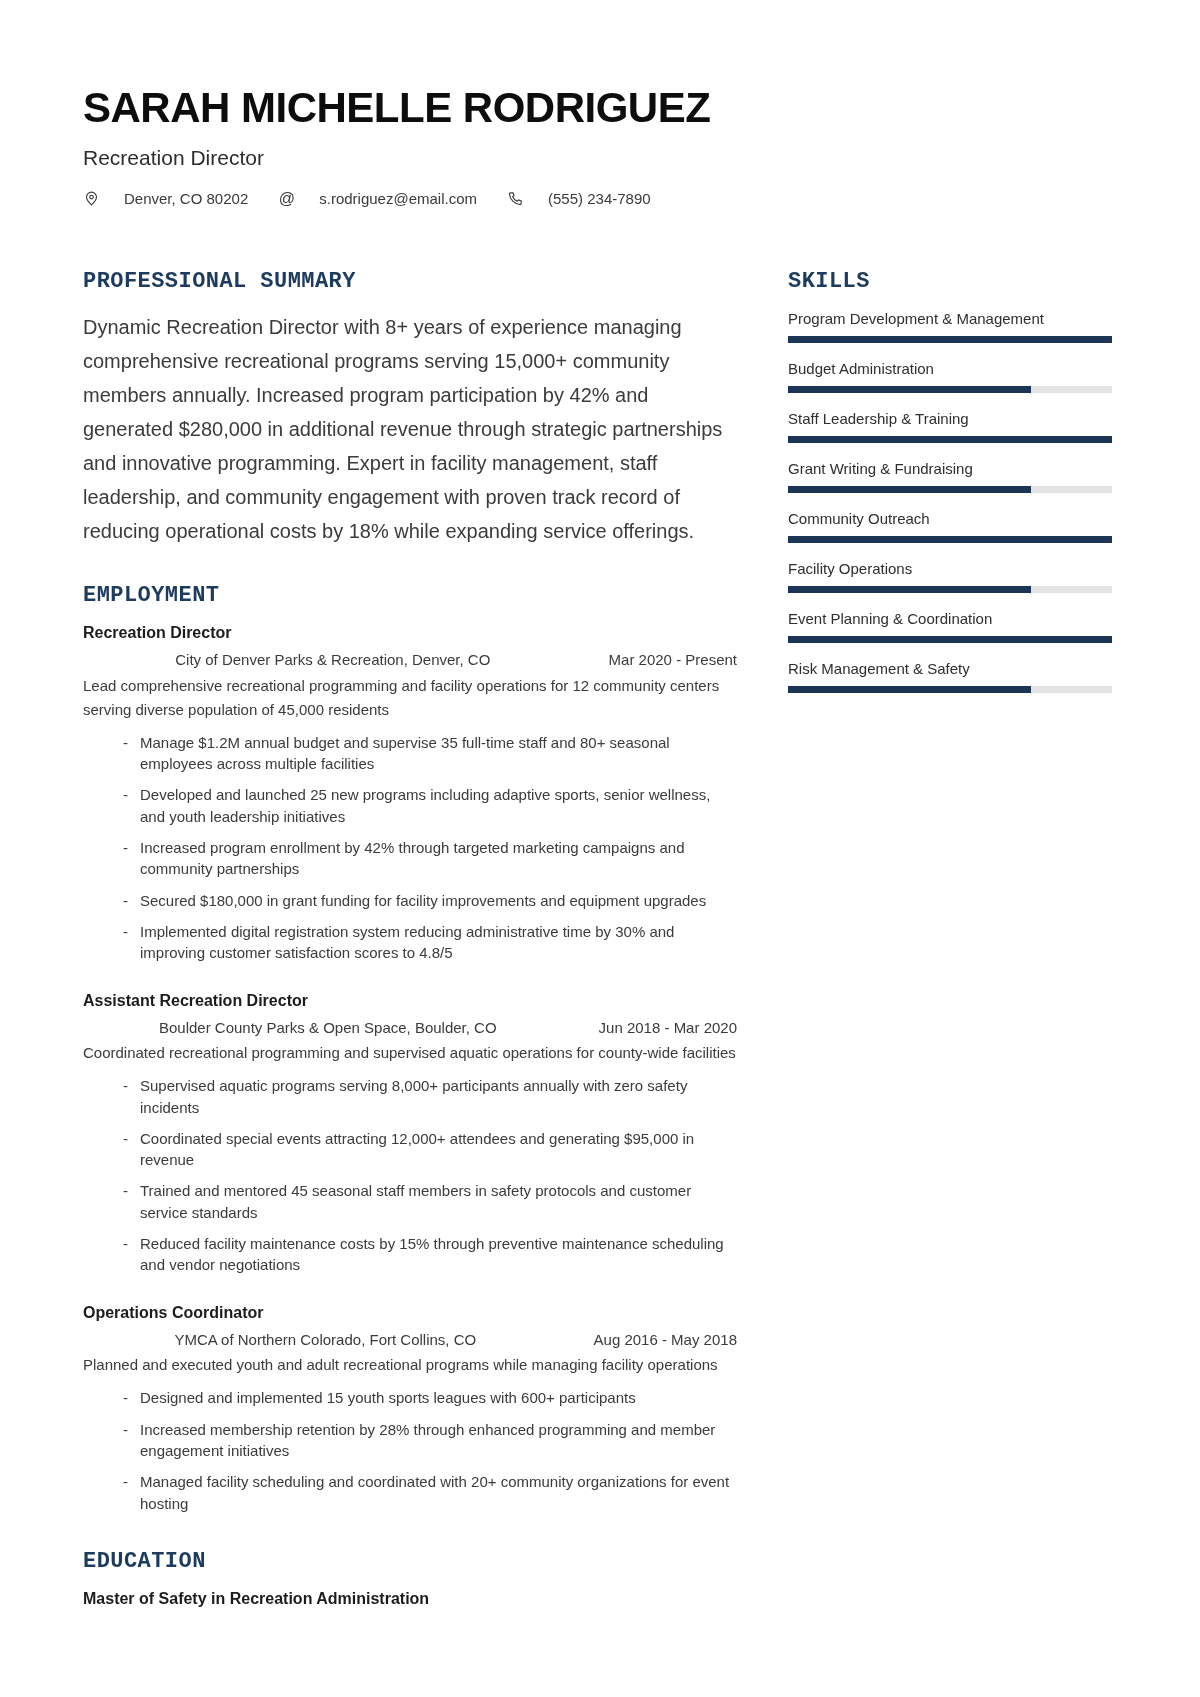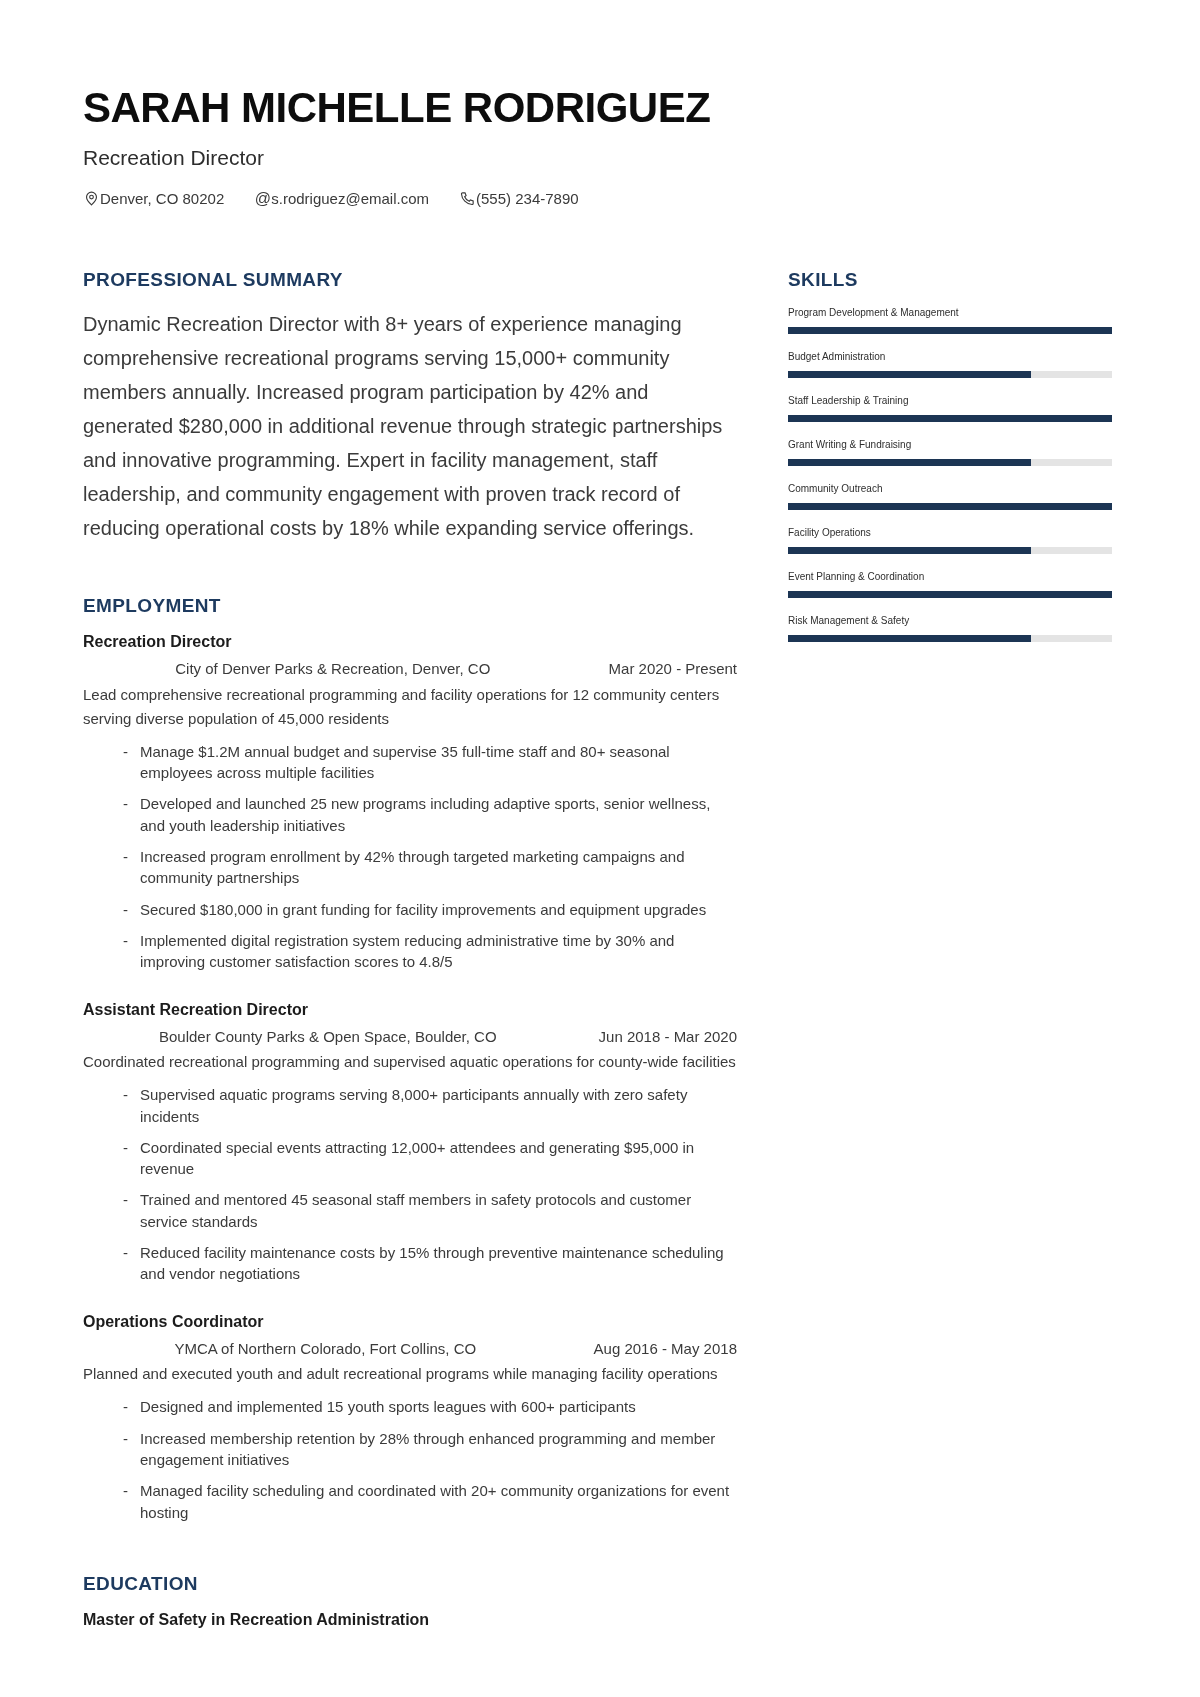--- a/index.html
+++ b/index.html
@@ -38,40 +38,41 @@
     color: #2d2d2d;
   }
   .contact-row {
     margin-top: 20px;
     display: flex;
     align-items: center;
     gap: 30px;
     font-size: 15px;
     color: #3a3a3a;
   }
-  .contact-item { display: flex; gap: 0; }
+  .contact-item { display: flex; gap: 24px; }
   .icon { width: 17px; height: 17px; display: inline-flex; align-items: center; justify-content: center; flex: none; }
   .icon svg { width: 17px; height: 17px; stroke: #3a3a3a; fill: none; stroke-width: 1.6; }
   .at-glyph { font-size: 16px; color: #3a3a3a; line-height: 1; }
   
   .columns {
     margin-top: 62px;
     display: grid;
     grid-template-columns: 654px 324px;
     column-gap: 51px;
     align-items: start;
   }
   h2.section-heading {
-    font-size: 19px;
+    font-size: 22px;
     font-weight: 700;
     color: var(--accent);
     letter-spacing: 0.02em;
     margin: 0 0 16px 0;
-  }
-  .section { margin-top: 50px; }
+    font-family: Liberation Mono, monospace;
+  }
+  .section { margin-top: 35px; }
   .section:first-child { margin-top: 0; }
   .summary-text {
     margin: 0;
     font-size: 20px;
     line-height: 1.7;
     color: var(--body-text);
   }
   
   .job { margin-top: 28px; }
   .job:first-of-type { margin-top: 0; }
@@ -121,21 +122,21 @@
   
   .degree {
     font-size: 16px;
     font-weight: 700;
     color: var(--dark-text);
     margin: 0;
   }
   
   .skill-item { margin-bottom: 17px; }
   .skill-label {
-    font-size: 10px;
+    font-size: 15px;
     color: #2e2e2e;
     margin-bottom: 9px;
   }
   .skill-track {
     width: 100%;
     height: 7px;
     background: var(--bar-track);
   }
   .skill-fill {
     height: 100%;

